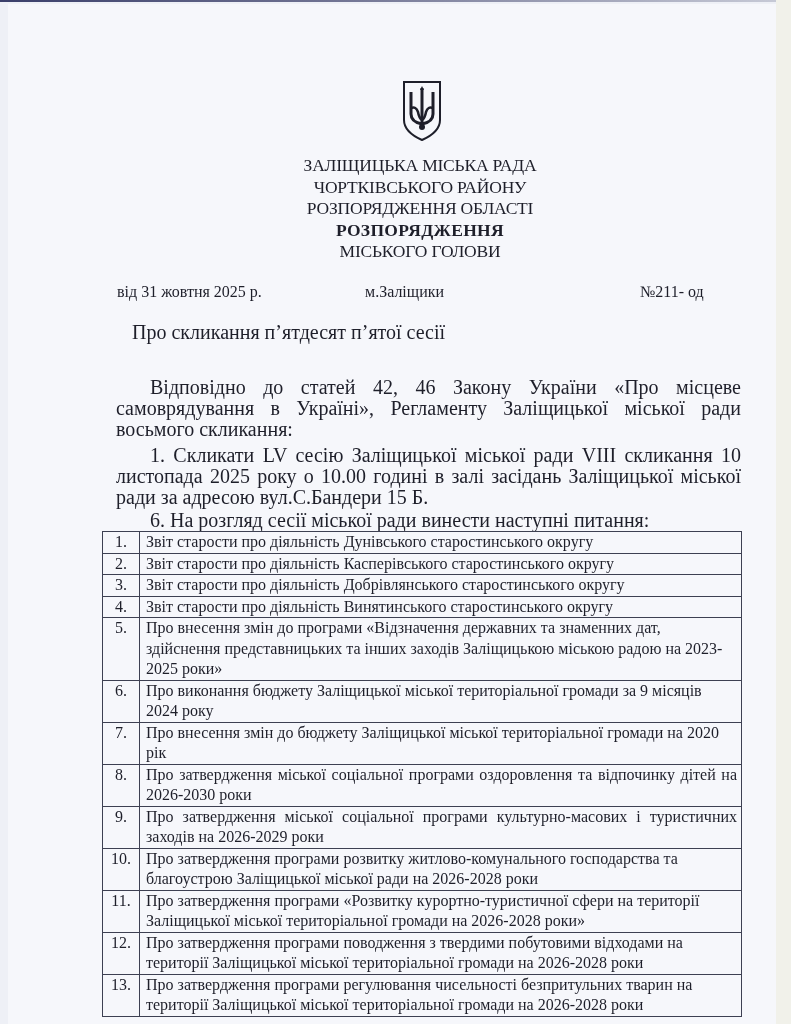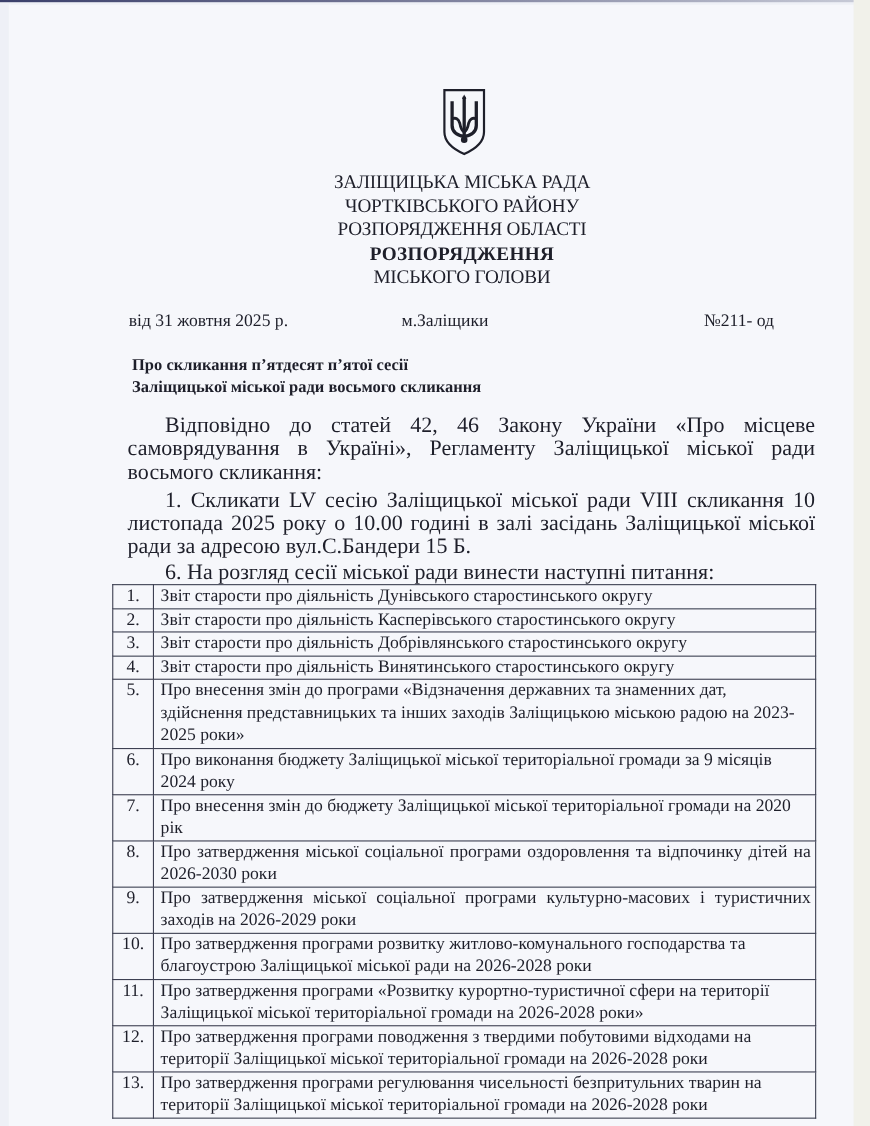--- a/index.html
+++ b/index.html
@@ -52,23 +52,23 @@
       font-weight: bold;
       letter-spacing: 0.3px;
     }
     .meta-line {
       position: absolute;
       top: 283px;
       font-size: 16px;
     }
     .title-block {
       position: absolute;
-      left: 120px; top: 322px;
-      font-weight: bold;
-      font-size: 15px;
+      left: 132px; top: 322px;
+      font-weight: normal;
+      font-size: 20px;
       line-height: 20px;
     }
     .para {
       position: absolute;
       left: 116px;
       width: 625px;
       font-size: 20px;
       line-height: 21px;
       text-align: justify;
     }
@@ -120,21 +120,20 @@
   <div class="bold">РОЗПОРЯДЖЕННЯ</div>
   <div>МІСЬКОГО ГОЛОВИ</div>
 </div>
 
 <div class="meta-line" style="left:117px;">від 31 жовтня  2025 р.</div>
 <div class="meta-line" style="left:365px;">м.Заліщики</div>
 <div class="meta-line" style="left:640px;">№211- од</div>
 
 <div class="title-block">
   <div>Про  скликання п’ятдесят п’ятої  сесії</div>
-  <div>Заліщицької міської ради восьмого скликання</div>
 </div>
 
 <div class="para p1"><span class="indent"></span><span>Відповідно до статей 42, 46 Закону України «Про місцеве самоврядування в Україні», Регламенту Заліщицької міської ради восьмого скликання:</span></div>
 
 <div class="para p2"><span class="indent"></span><span>1. Скликати  LV сесію Заліщицької міської ради VIII скликання 10 листопада 2025 року о  10.00 годині в залі засідань Заліщицької міської ради за адресою вул.С.Бандери 15 Б.</span></div>
 
 <div class="para p3">6.  На розгляд сесії міської ради винести наступні  питання:</div>
 
 <table class="agenda">
   <tbody>

